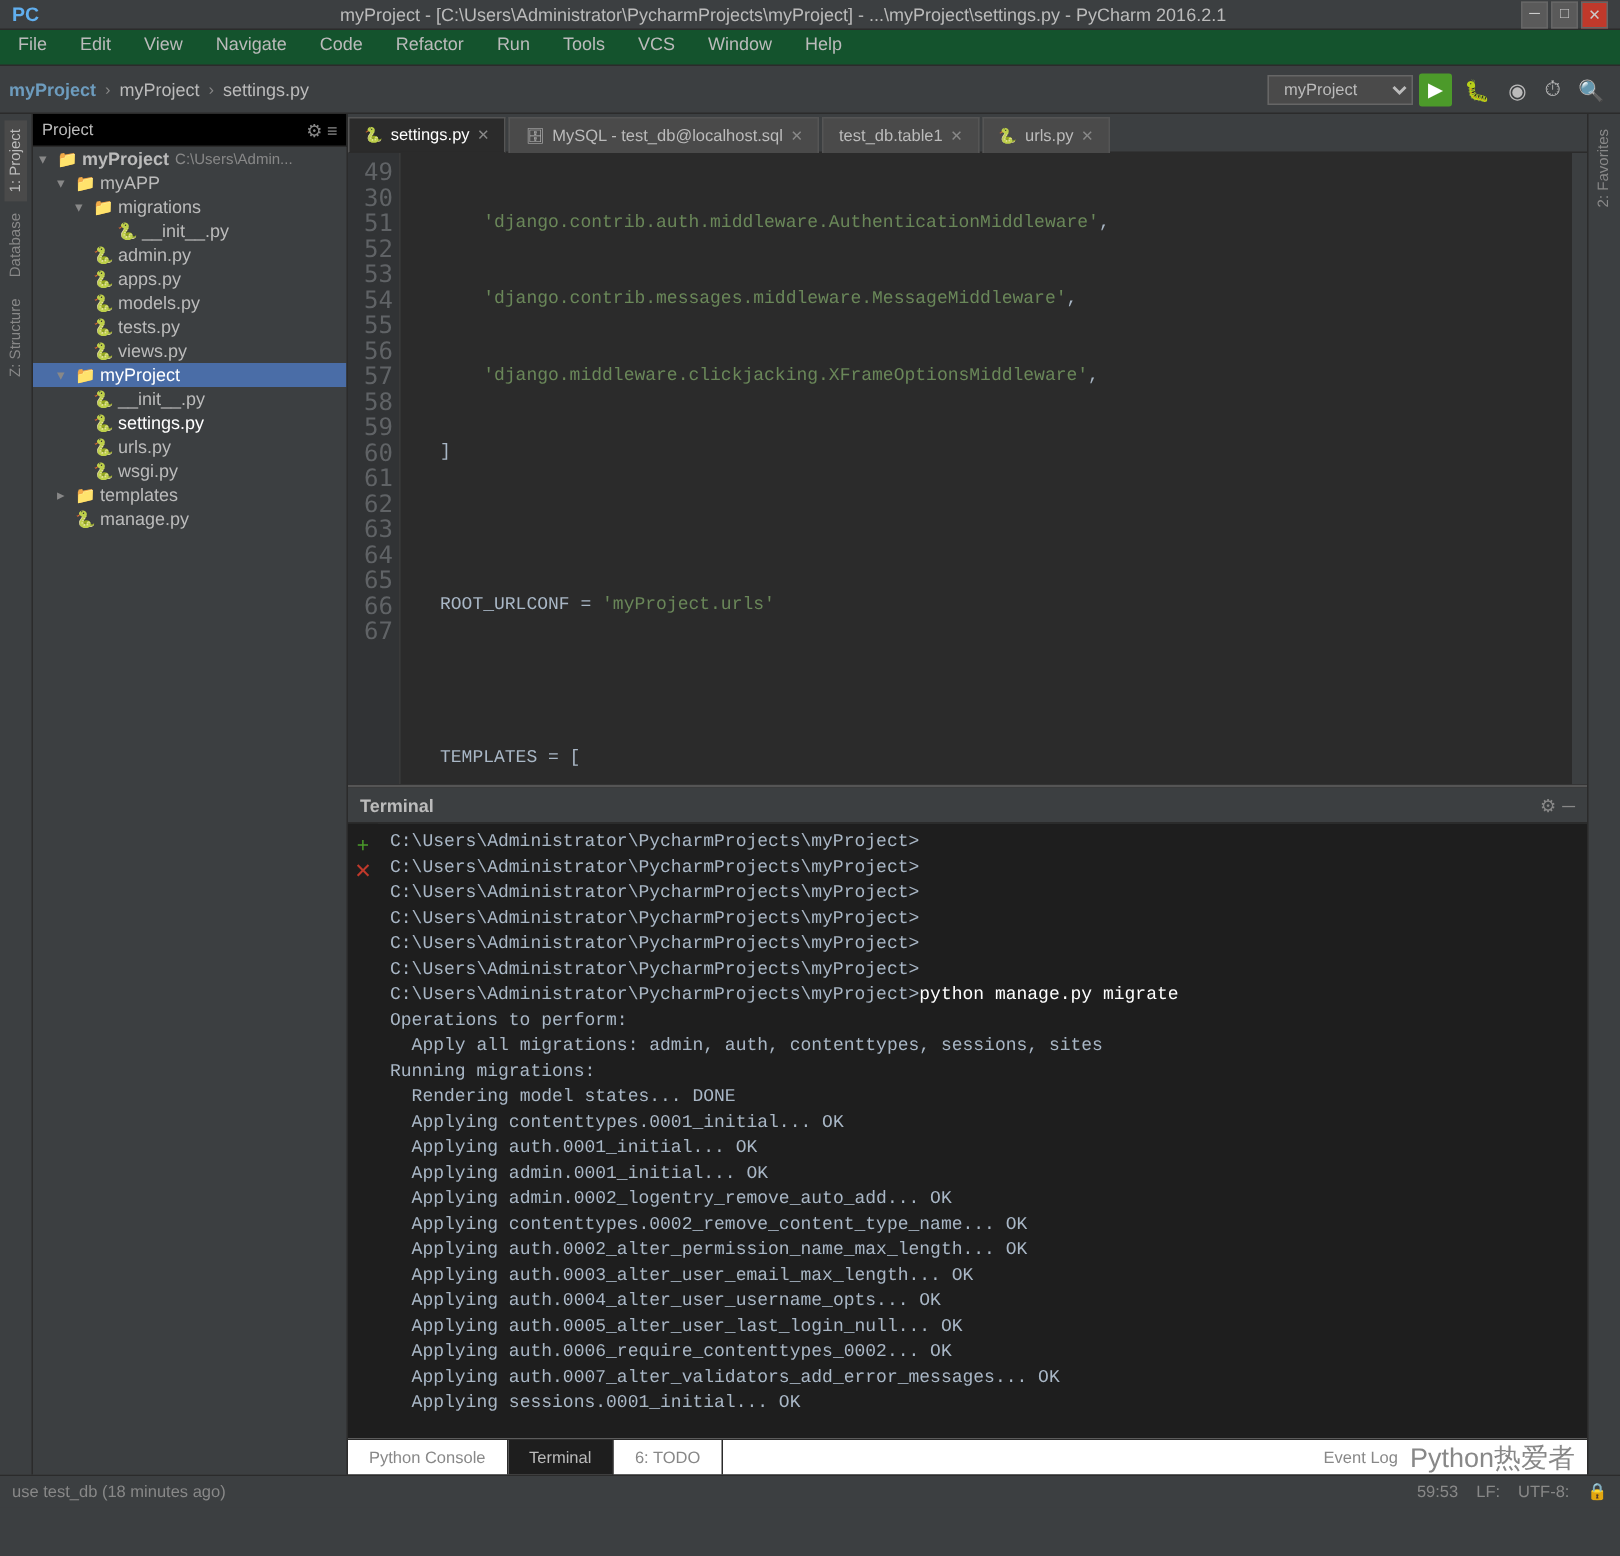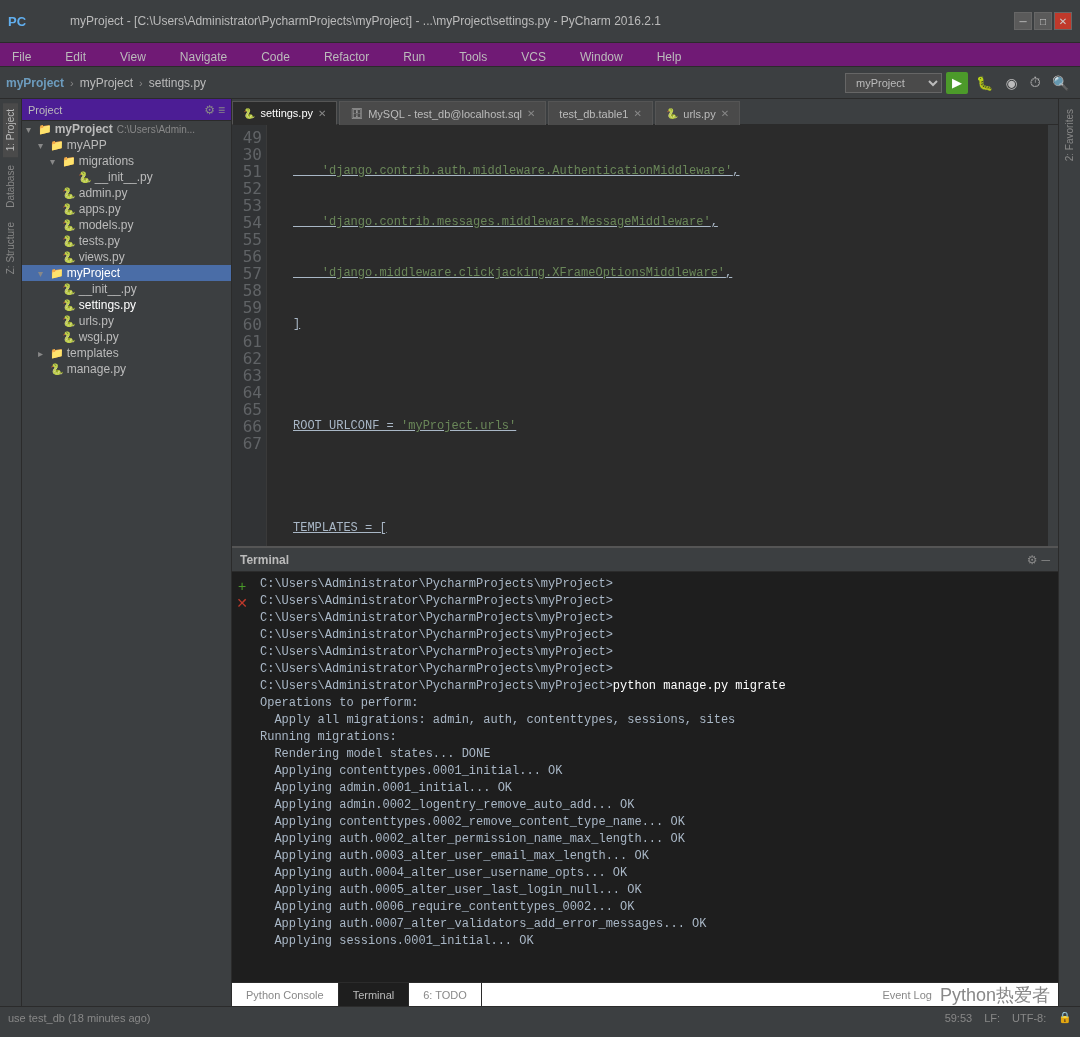--- a/index.html
+++ b/index.html
@@ -1,26 +1,26 @@
 <!DOCTYPE html>
 <html><head>
   <meta charset="utf-8">
   <style>
     * { margin: 0; padding: 0; box-sizing: border-box; }
     body { font-family: 'Segoe UI', Tahoma, sans-serif; font-size: 12px; background: #3c3f41; color: #a9b7c6; width: 1080px; height: 1037px; overflow: hidden; }
 
     
-    #titlebar { background: #3c3f41; color: #bbb; height: 43px; display: flex; align-items: center; justify-content: space-between; padding: 0 8px; border-bottom: 1px solid #2b2b2b; gap: 40px; }
-    #titlebar .title { flex: 1; text-align: left; font-size: 12px; color: #bbb; }
+    #titlebar { background: #3c3f41; color: #bbb; height: 20px; display: flex; align-items: center; justify-content: space-between; padding: 0 8px; border-bottom: 1px solid #2b2b2b; }
+    #titlebar .title { flex: 1; text-align: center; font-size: 12px; color: #bbb; }
     #titlebar .win-controls { display: flex; gap: 2px; }
     #titlebar .win-btn { width: 18px; height: 18px; border: 1px solid #666; background: #5a5a5a; color: #ccc; font-size: 10px; display: flex; align-items: center; justify-content: center; cursor: pointer; }
     #titlebar .win-btn.close { background: #c0392b; }
 
     
-    #menubar { background: #701a75; height: 24px; display: flex; align-items: flex-end; padding: 0 4px; border-bottom: 1px solid #2b2b2b; gap: 18px; }
+    #menubar { background: #14532d; height: 24px; display: flex; align-items: flex-start; padding: 0 4px; border-bottom: 1px solid #2b2b2b; gap: 6px; }
     #menubar span { color: #bbb; padding: 2px 8px; font-size: 12px; cursor: pointer; }
 
     
     #toolbar { background: #3c3f41; height: 32px; display: flex; align-items: center; padding: 0 6px; border-bottom: 1px solid #2b2b2b; gap: 4px; }
     .breadcrumb-item { color: #6d9cbe; font-size: 12px; font-weight: bold; }
     .breadcrumb-sep { color: #888; font-size: 11px; margin: 0 2px; }
     .breadcrumb-plain { color: #bbb; font-size: 12px; }
     .toolbar-right { margin-left: auto; display: flex; align-items: center; gap: 4px; }
     .run-btn { background: #4c9a2a; border: none; color: white; width: 22px; height: 22px; border-radius: 2px; font-size: 13px; cursor: pointer; display: flex; align-items: center; justify-content: center; }
     .toolbar-icon-btn { background: none; border: none; color: #bbb; font-size: 14px; cursor: pointer; padding: 2px 4px; }
@@ -29,21 +29,21 @@
     
     #main { display: flex; height: calc(1037px - 28px - 24px - 32px - 24px - 22px); }
 
     
     #sidebar-left { width: 22px; background: #3c3f41; border-right: 1px solid #2b2b2b; display: flex; flex-direction: column; align-items: center; padding-top: 4px; gap: 2px; }
     .sidebar-icon { writing-mode: vertical-rl; transform: rotate(180deg); font-size: 10px; color: #888; padding: 6px 2px; cursor: pointer; white-space: nowrap; }
     .sidebar-icon.active { color: #bbb; background: #4a4a4a; }
 
     
     #filetree { width: 210px; background: #3c3f41; border-right: 1px solid #2b2b2b; display: flex; flex-direction: column; overflow: hidden; }
-    #filetree-header { display: flex; align-items: center; justify-content: space-between; padding: 2px 6px; background: #4c1d95; border-bottom: 1px solid #2b2b2b; height: 22px; text-align: right; }
+    #filetree-header { display: flex; align-items: center; justify-content: space-between; padding: 2px 6px; background: #000000; border-bottom: 1px solid #2b2b2b; height: 22px; text-align: right; }
     #filetree-header .title { font-size: 11px; color: #bbb; }
     #filetree-header .icons { display: flex; gap: 3px; color: #888; font-size: 12px; }
     #filetree-content { overflow-y: auto; flex: 1; }
     .tree-item { display: flex; align-items: center; padding: 1px 0; cursor: pointer; font-size: 12px; white-space: nowrap; }
     .tree-item.selected { background: #4a6da7; color: #fff; }
     .tree-item .indent { display: inline-block; }
     .tree-item .arrow { width: 12px; font-size: 10px; color: #888; flex-shrink: 0; }
     .tree-item .icon { margin-right: 3px; font-size: 11px; flex-shrink: 0; }
     .tree-item .name { color: #bbb; font-size: 12px; }
     .tree-item.selected .name { color: #fff; }
@@ -60,21 +60,21 @@
     #editor-tabs { display: flex; background: #3c3f41; border-bottom: 1px solid #2b2b2b; height: 26px; align-items: flex-end; }
     .editor-tab { display: flex; align-items: center; padding: 0 10px; height: 24px; background: #4a4a4a; border: 1px solid #555; border-bottom: none; margin-right: 2px; font-size: 11px; color: #bbb; cursor: pointer; gap: 5px; position: relative; top: 1px; }
     .editor-tab.active { background: #2b2b2b; border-bottom: 1px solid #2b2b2b; color: #fff; }
     .editor-tab .tab-close { font-size: 10px; color: #888; cursor: pointer; }
     .editor-tab .tab-icon { font-size: 10px; }
 
     
     #code-editor { flex: 1; overflow: hidden; display: flex; position: relative; background: #2b2b2b; }
     #line-numbers { width: 35px; background: #313335; color: #606366; font-family: 'Consolas', monospace; font-size: 16px; line-height: 17px; padding: 4px 4px 4px 4px; text-align: right; user-select: none; border-right: 1px solid #3a3a3a; overflow: hidden; }
     #code-content { flex: 1; overflow: auto; padding: 4px 8px; font-family: 'Consolas', 'Courier New', monospace; font-size: 12px; line-height: 17px; color: #a9b7c6; white-space: pre; }
-    .code-line { display: flex; align-items: flex-end; min-height: 17px; text-decoration: underline; }
+    .code-line { display: flex; align-items: flex-end; min-height: 17px; }
     .code-line .hint-icon { width: 16px; color: #e5b30f; font-size: 11px; flex-shrink: 0; margin-right: 2px; }
     .str { color: #6a8759; }
 
     
     #bottom-panel { height: 460px; background: #1e1e1e; border-top: 2px solid #555; display: flex; flex-direction: column; }
     #bottom-panel-header { display: flex; align-items: center; background: #3c3f41; height: 24px; border-bottom: 1px solid #2b2b2b; padding: 0 8px; gap: 4px; }
     #bottom-panel-header .panel-title { font-size: 12px; color: #bbb; font-weight: bold; }
     #bottom-panel-header .panel-icons { margin-left: auto; display: flex; gap: 4px; color: #888; }
     #terminal-content { flex: 1; overflow-y: auto; padding: 4px 8px; font-family: 'Consolas', 'Courier New', monospace; font-size: 12px; line-height: 17px; color: #a9b7c6; }
     .term-line { white-space: pre-wrap; word-break: break-all; min-height: 17px; }
@@ -365,20 +365,21 @@
           <div class="term-line term-prompt">C:\Users\Administrator\PycharmProjects\myProject&gt;</div>
           <div class="term-line term-prompt">C:\Users\Administrator\PycharmProjects\myProject&gt;</div>
           <div class="term-line term-prompt">C:\Users\Administrator\PycharmProjects\myProject&gt;</div>
           <div class="term-line term-prompt">C:\Users\Administrator\PycharmProjects\myProject&gt;</div>
           <div class="term-line">C:\Users\Administrator\PycharmProjects\myProject&gt;<span style="color:#fff;">python manage.py migrate</span></div>
           <div class="term-line">Operations to perform:</div>
           <div class="term-line">  Apply all migrations: admin, auth, contenttypes, sessions, sites</div>
           <div class="term-line">Running migrations:</div>
           <div class="term-line">  Rendering model states... DONE</div>
           <div class="term-line">  Applying contenttypes.0001_initial... OK</div>
+          <div class="term-line">  Applying auth.0001_initial... OK</div>
           <div class="term-line">  Applying admin.0001_initial... OK</div>
           <div class="term-line">  Applying admin.0002_logentry_remove_auto_add... OK</div>
           <div class="term-line">  Applying contenttypes.0002_remove_content_type_name... OK</div>
           <div class="term-line">  Applying auth.0002_alter_permission_name_max_length... OK</div>
           <div class="term-line">  Applying auth.0003_alter_user_email_max_length... OK</div>
           <div class="term-line">  Applying auth.0004_alter_user_username_opts... OK</div>
           <div class="term-line">  Applying auth.0005_alter_user_last_login_null... OK</div>
           <div class="term-line">  Applying auth.0006_require_contenttypes_0002... OK</div>
           <div class="term-line">  Applying auth.0007_alter_validators_add_error_messages... OK</div>
           <div class="term-line">  Applying sessions.0001_initial... OK</div>

